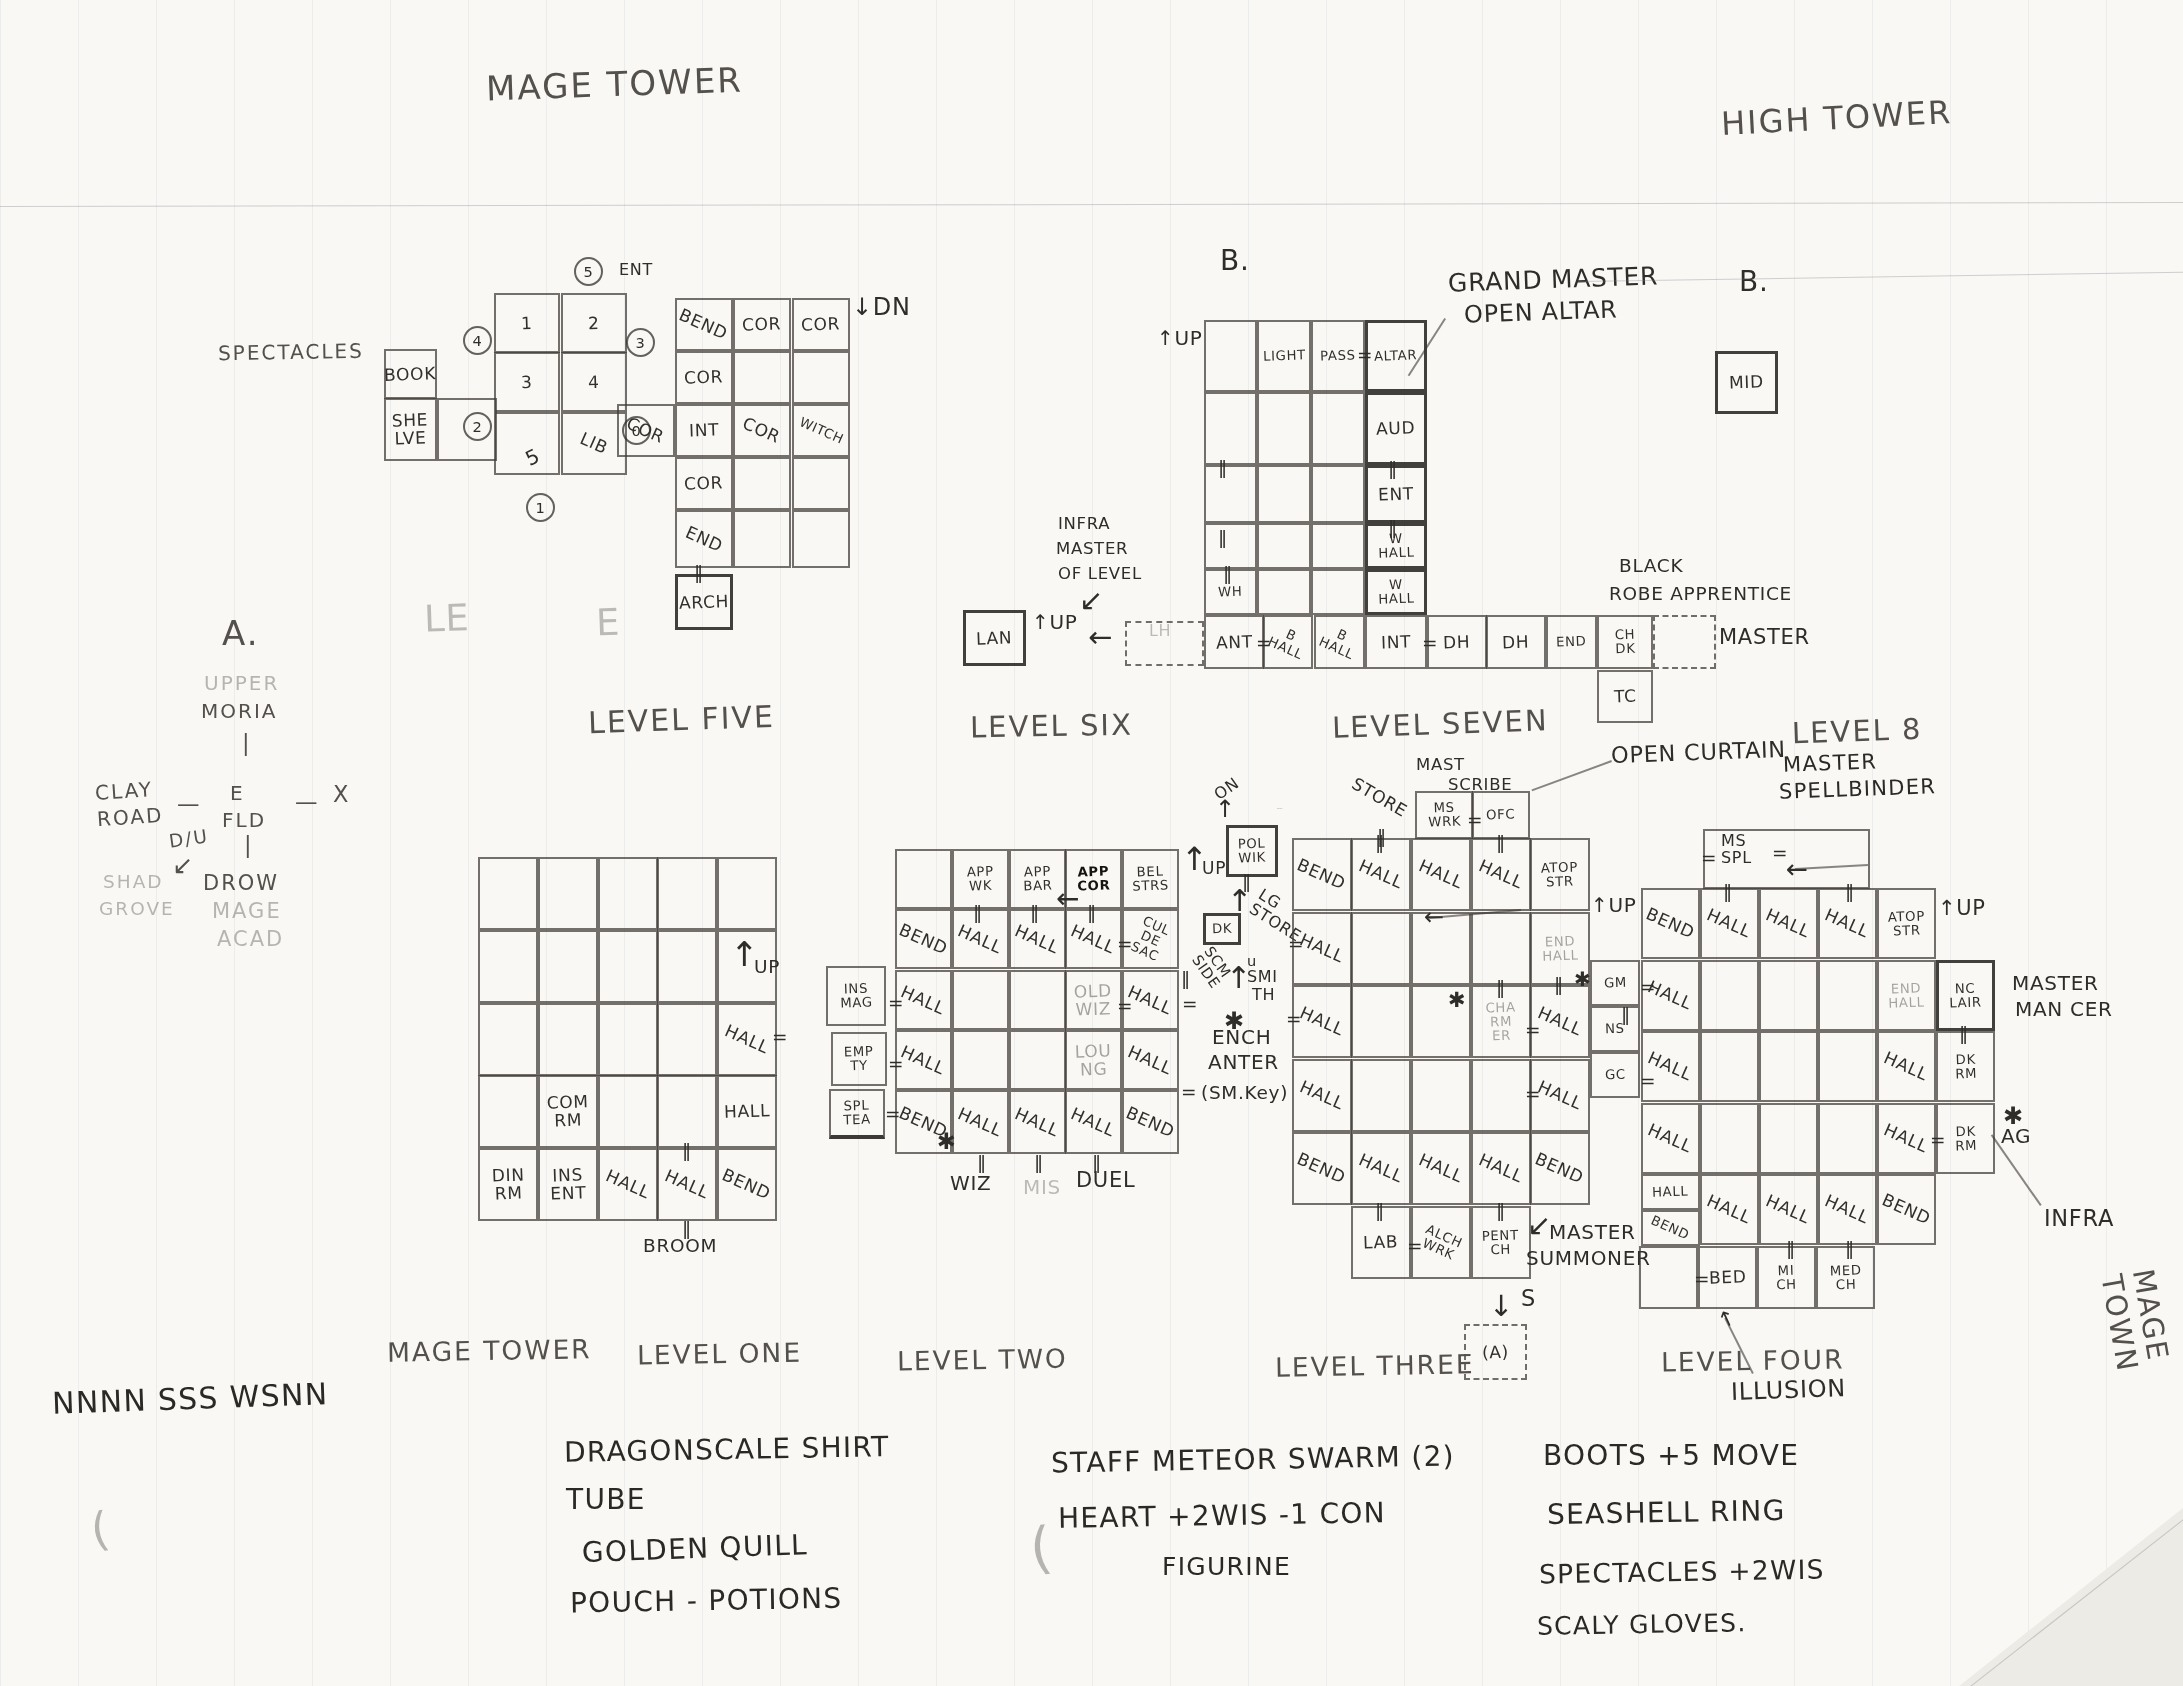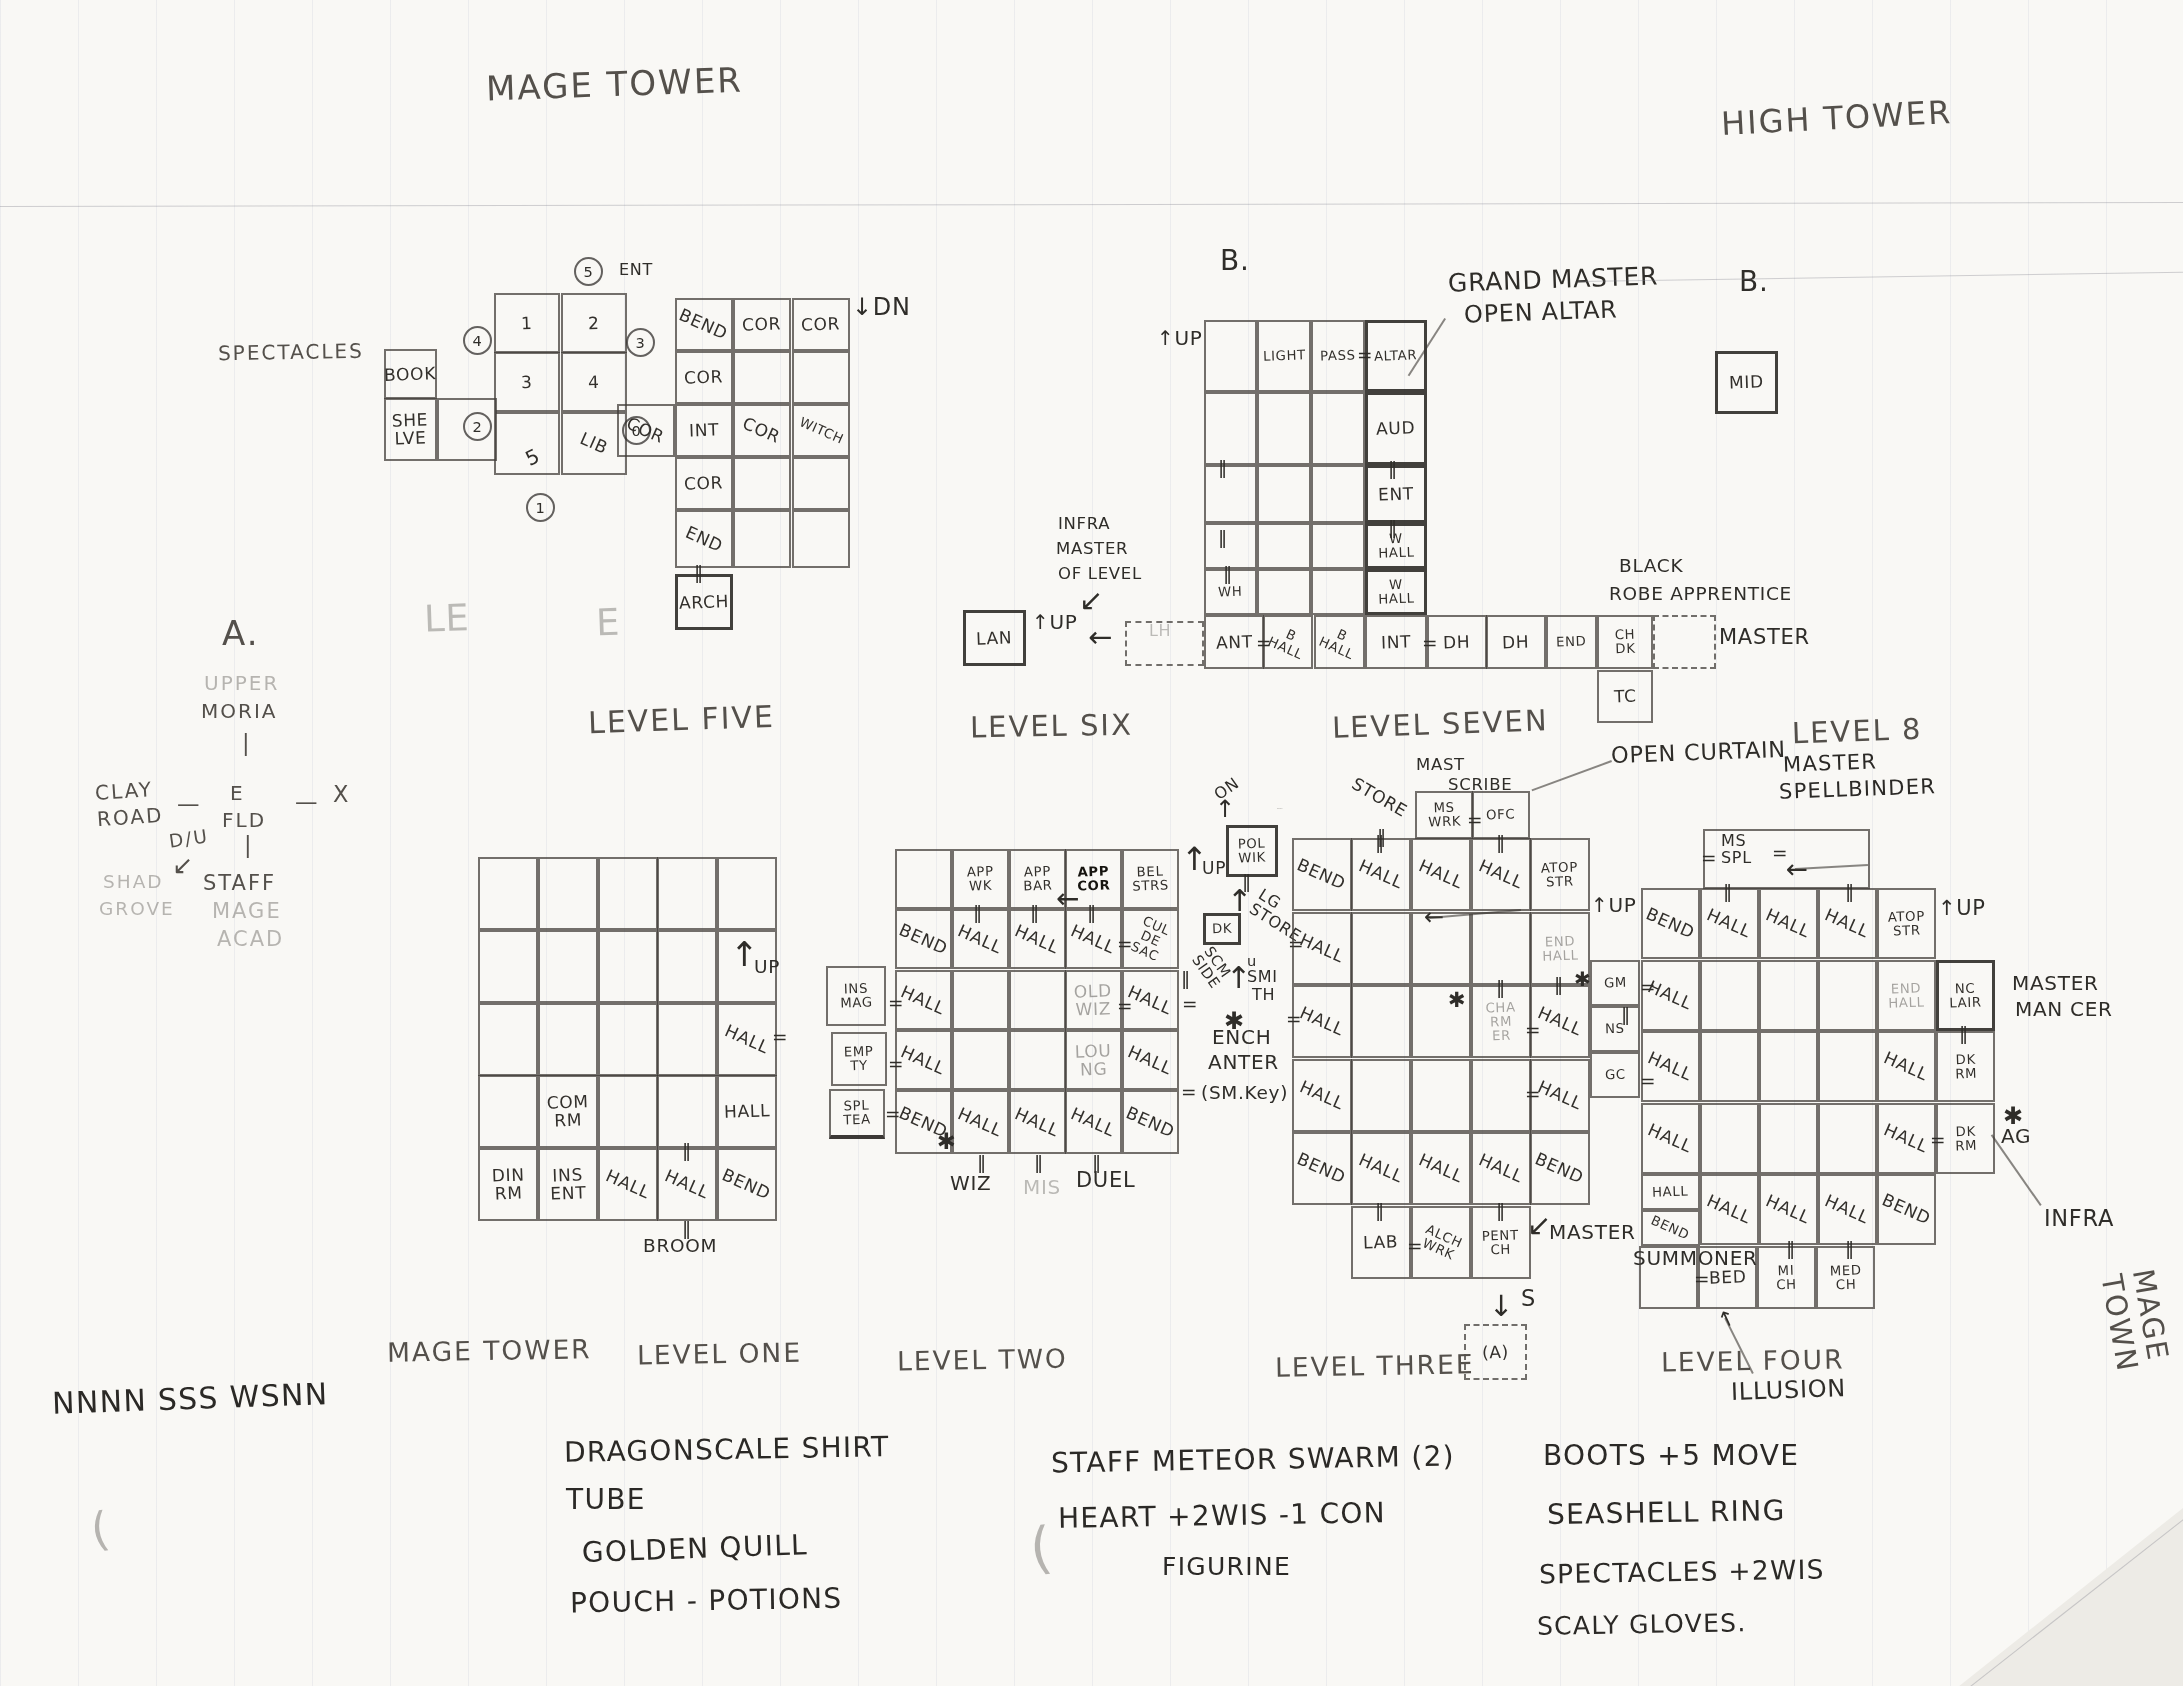--- a/index.html
+++ b/index.html
@@ -592,21 +592,21 @@
     <span class="mark " style="left: 1448px; top: 989px; position: absolute; font-size: 21px;">✱</span>
     <span class="mark " style="left: 1496px; top: 978px; position: absolute; font-size: 18.5px;">‖</span>
     <span class="mark " style="left: 1525px; top: 1020px; position: absolute; font-size: 18.5px;">=</span>
     <span class="mark " style="left: 1554px; top: 975px; position: absolute; font-size: 18.5px;">‖</span>
     <span class="mark " style="left: 1525px; top: 1084px; position: absolute; font-size: 18.5px;">=</span>
     <span class="mark " style="left: 1375px; top: 1201px; position: absolute; font-size: 18.5px;">‖</span>
     <span class="mark " style="left: 1496px; top: 1201px; position: absolute; font-size: 18.5px;">‖</span>
     <span class="mark " style="left: 1407px; top: 1236px; position: absolute; font-size: 18.5px;">=</span>
     <span class="mark " style="left: 1527px; top: 1210px; position: absolute; font-size: 29px;">↙</span>
     <span class="mark ink" style="left: 1549px; top: 1222px; position: absolute; font-size: 20px;">MASTER</span>
-    <span class="mark ink" style="left: 1633px; top: 1248px; position: absolute; font-size: 20px;">SUMMONER</span>
+    <span class="mark ink" style="left: 1526px; top: 1248px; position: absolute; font-size: 20px;">SUMMONER</span>
     <span class="mark " style="left: 1489px; top: 1291px; position: absolute; font-size: 29px;">↓</span>
     <span class="mark " style="left: 1521px; top: 1287px; position: absolute; font-size: 22.5px;">S</span>
     <span class="mark ink" style="left: 1611px; top: 741px; position: absolute; font-size: 22.5px; transform: rotate(-2deg);">OPEN CURTAIN</span>
     <span class="mark hidden" style="left: 1277px; top: 809px; position: absolute; font-size: 0.7px;">STORE</span>
     <div class="cell " style="left: 1703px; top: 829px; width: 167px; height: 60px;">
       <span class="cl"></span>
     </div>
     <div class="cell d" style="left: 1641px; top: 888px; width: 59px; height: 71px;">
       <span class="cl">BEND</span>
     </div>
@@ -764,21 +764,21 @@
     <span class="title " style="left: 177px; top: 792px; position: absolute; font-size: 22.5px;">—</span>
     <span class="title " style="left: 230px; top: 782px; position: absolute; font-size: 20px;">E</span>
     <span class="title " style="left: 222px; top: 809px; position: absolute; font-size: 20px;">FLD</span>
     <span class="title " style="left: 295px; top: 790px; position: absolute; font-size: 22.5px;">—</span>
     <span class="title " style="left: 333px; top: 782px; position: absolute; font-size: 22.5px;">X</span>
     <span class="title " style="left: 169px; top: 829px; position: absolute; font-size: 18.5px; transform: rotate(-8deg);">D/U</span>
     <span class="title " style="left: 172px; top: 852px; position: absolute; font-size: 25px;">↙</span>
     <span class="title " style="left: 244px; top: 833px; position: absolute; font-size: 22.5px;">|</span>
     <span class="title faint" style="left: 103px; top: 872px; position: absolute; font-size: 18.5px;">SHAD</span>
     <span class="title faint" style="left: 99px; top: 899px; position: absolute; font-size: 18.5px;">GROVE</span>
-    <span class="title " style="left: 203px; top: 872px; position: absolute; font-size: 21px;">STAFF</span>
+    <span class="title " style="left: 203px; top: 872px; position: absolute; font-size: 21px;">DROW</span>
     <span class="title faint" style="left: 212px; top: 900px; position: absolute; font-size: 21px;">MAGE</span>
     <span class="title faint" style="left: 217px; top: 928px; position: absolute; font-size: 21px;">ACAD</span>
     <span class="title " style="left: 387px; top: 1336px; position: absolute; font-size: 26.5px; transform: rotate(-1deg);">MAGE TOWER</span>
     <span class="title " style="left: 637px; top: 1339px; position: absolute; font-size: 26.5px; transform: rotate(-1deg);">LEVEL ONE</span>
     <span class="title " style="left: 897px; top: 1345px; position: absolute; font-size: 26.5px; transform: rotate(-1deg);">LEVEL TWO</span>
     <span class="title " style="left: 1275px; top: 1351px; position: absolute; font-size: 26.5px; transform: rotate(-1deg);">LEVEL THREE</span>
     <span class="title " style="left: 1661px; top: 1346px; position: absolute; font-size: 26.5px; transform: rotate(-1deg);">LEVEL FOUR</span>
     <span class="title ink" style="left: 52px; top: 1382px; position: absolute; font-size: 30px; transform: rotate(-2deg);">NNNN SSS WSNN</span>
     <span class="title " style="left: 2085px; top: 1289px; position: absolute; font-size: 29px; transform: rotate(80deg);">MAGE TOWN</span>
     <span class="title faint" style="left: 91px; top: 1504px; position: absolute; font-size: 46px; transform: rotate(-8deg);">(</span>

